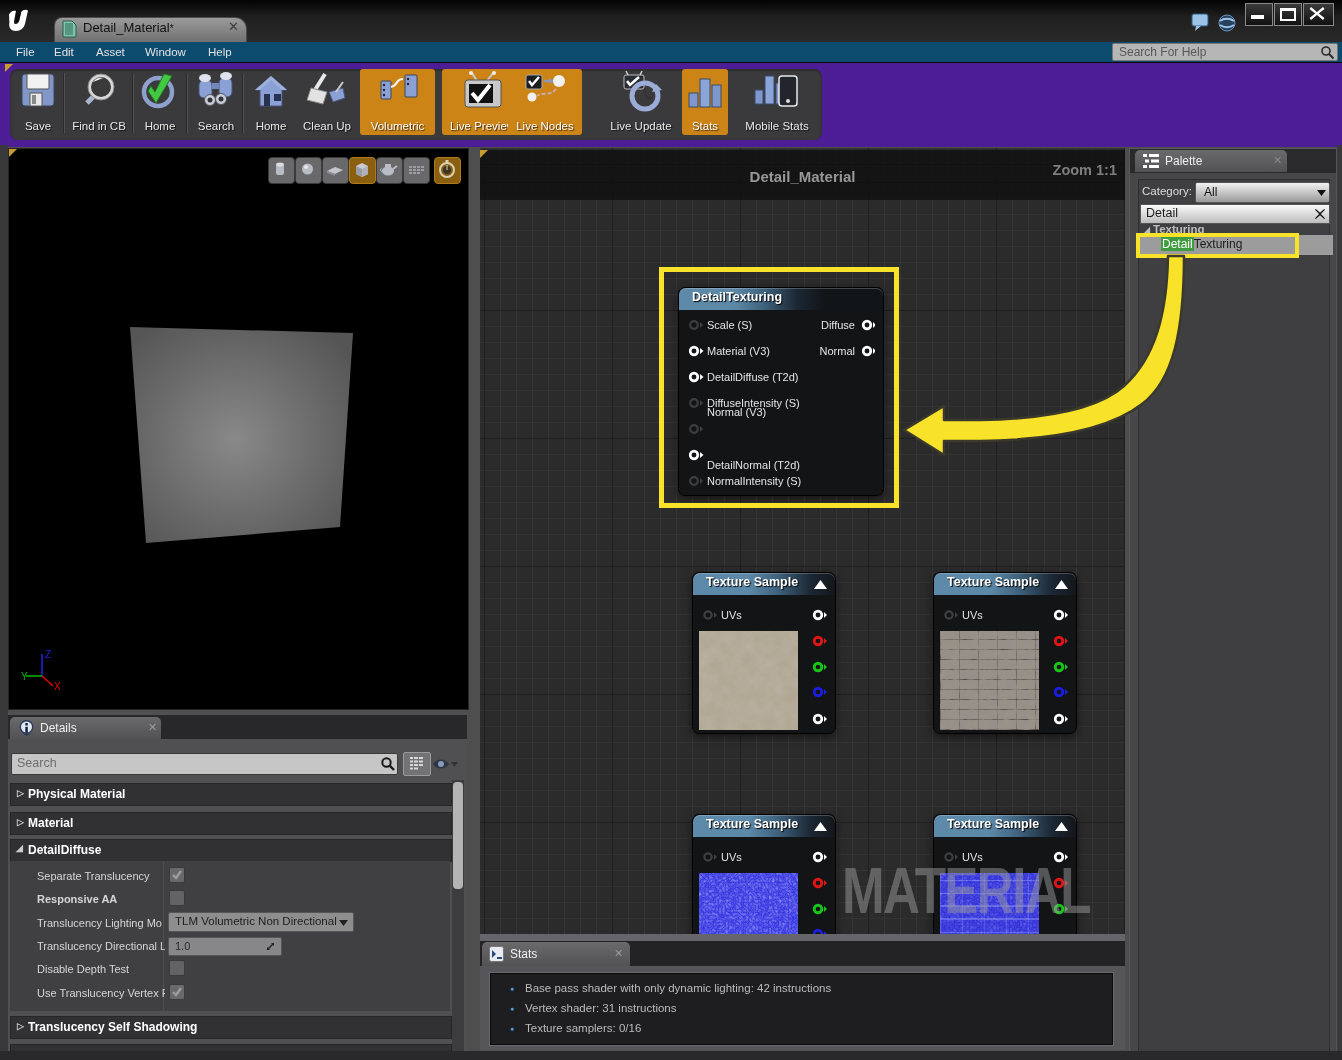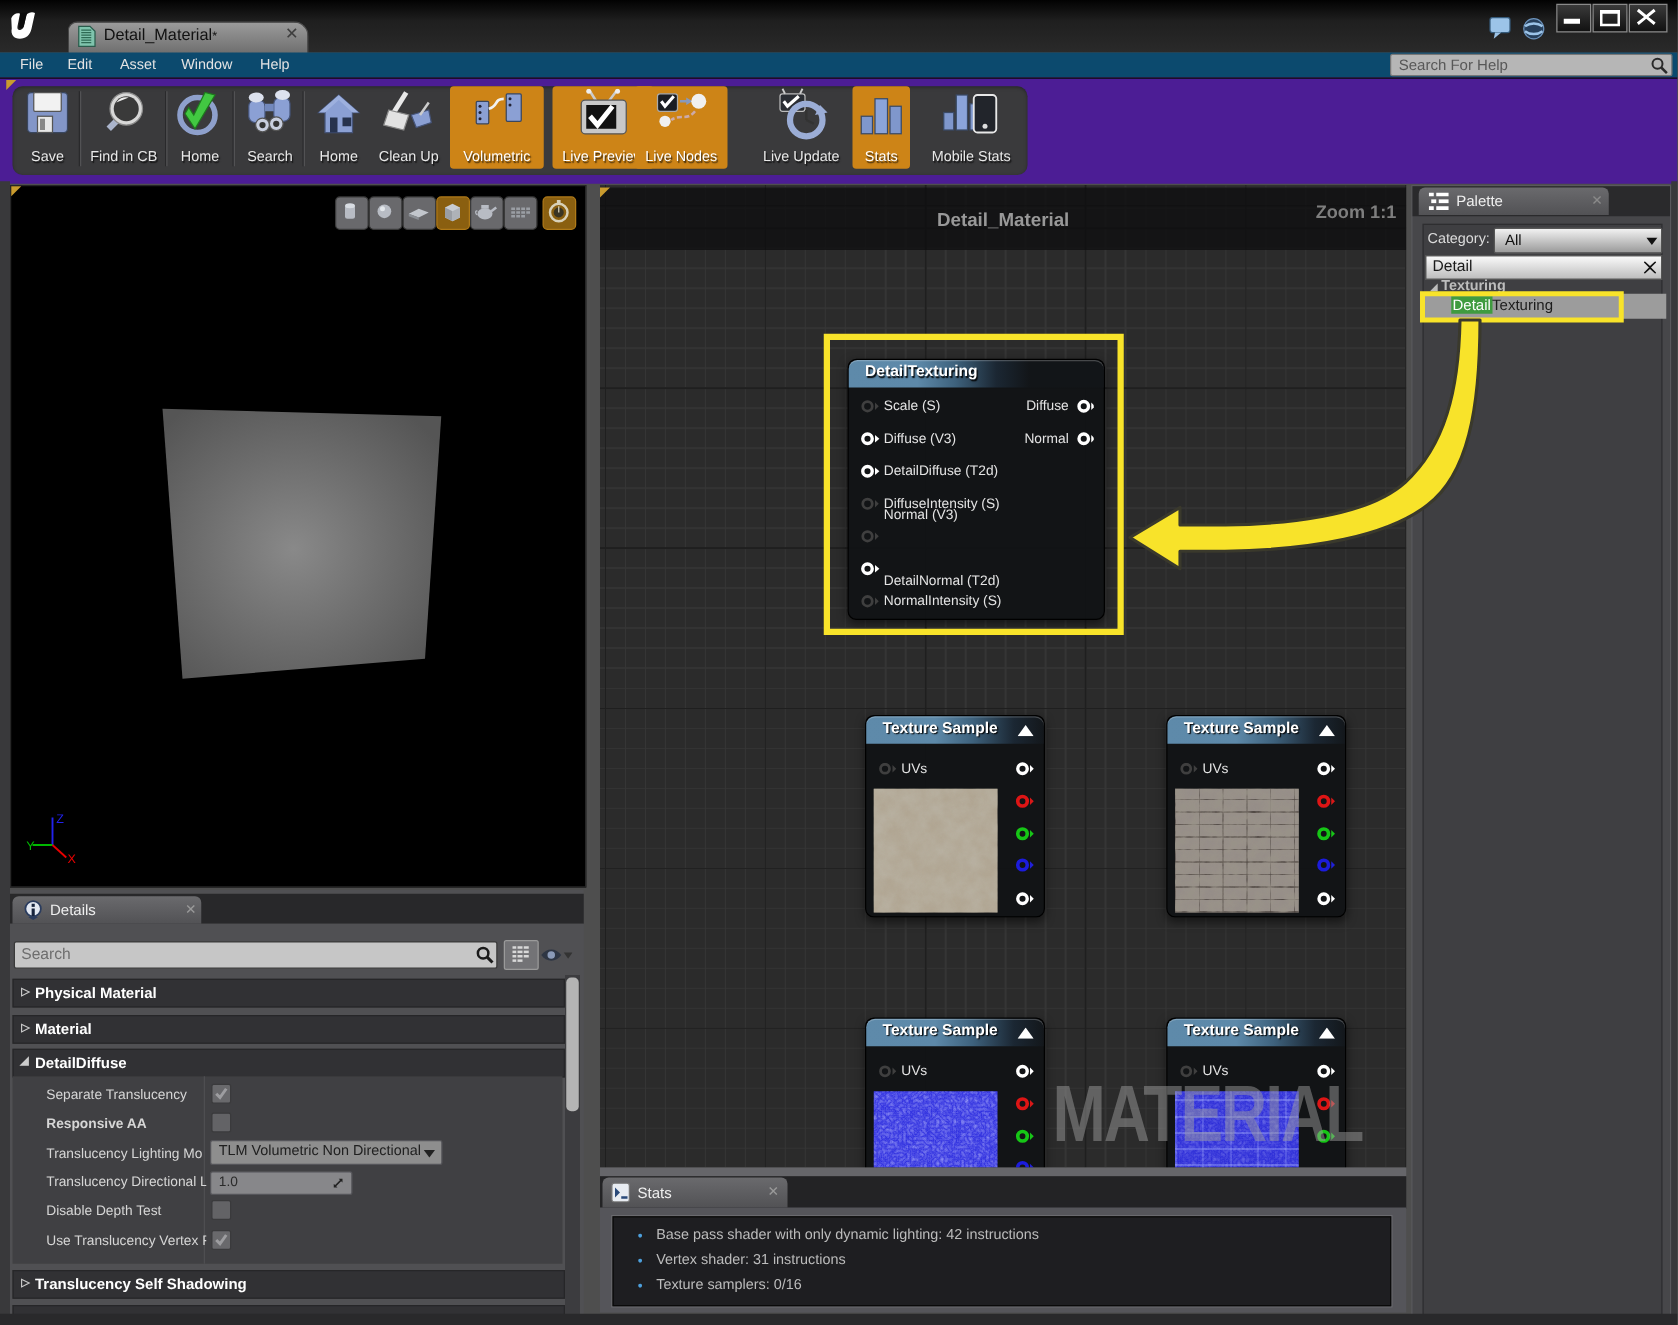--- a/index.html
+++ b/index.html
@@ -425,21 +425,21 @@
           <path d="M13,140 L16.5,143 L13,146 Z" fill="#fff"></path>
     <circle cx="7" cy="169" r="3.8" stroke="#3f3f3f" stroke-width="2.2"></circle>
           <path d="M13,166 L16,169 L13,172 Z" fill="#3f3f3f"></path>
     <circle cx="180" cy="13" r="3.8" stroke="#fff" stroke-width="2.7"></circle>
           <path d="M186,10 L189,13 L186,16 Z" fill="#fff"></path>
     <circle cx="180" cy="39" r="3.8" stroke="#fff" stroke-width="2.7"></circle>
           <path d="M186,36 L189,39 L186,42 Z" fill="#fff"></path>
    </g>
   </svg>
   <div class="abs pintxt" style="left:28px;top:31px;">Scale (S)</div>
-  <div class="abs pintxt" style="left:28px;top:57px;">Diffuse (V3)</div>
+  <div class="abs pintxt" style="left:28px;top:57px;">Material (V3)</div>
   <div class="abs pintxt" style="left:28px;top:83px;">DetailDiffuse (T2d)</div>
   <div class="abs pintxt" style="left:28px;top:109px;">DiffuseIntensity (S)</div>
   <div class="abs pintxt" style="left:28px;top:118px;">Normal (V3)</div>
   <div class="abs pintxt" style="left:28px;top:171px;">DetailNormal (T2d)</div>
   <div class="abs pintxt" style="left:28px;top:187px;">NormalIntensity (S)</div>
   <div class="abs pintxt" style="right:28px;top:31px;">Diffuse</div>
   <div class="abs pintxt" style="right:28px;top:57px;">Normal</div>
  </div>
  <div class="abs" style="left:179px;top:119px;width:230px;height:231px;border:5px solid #f8e32a;"></div>
  <svg width="0" height="0" style="position:absolute">

